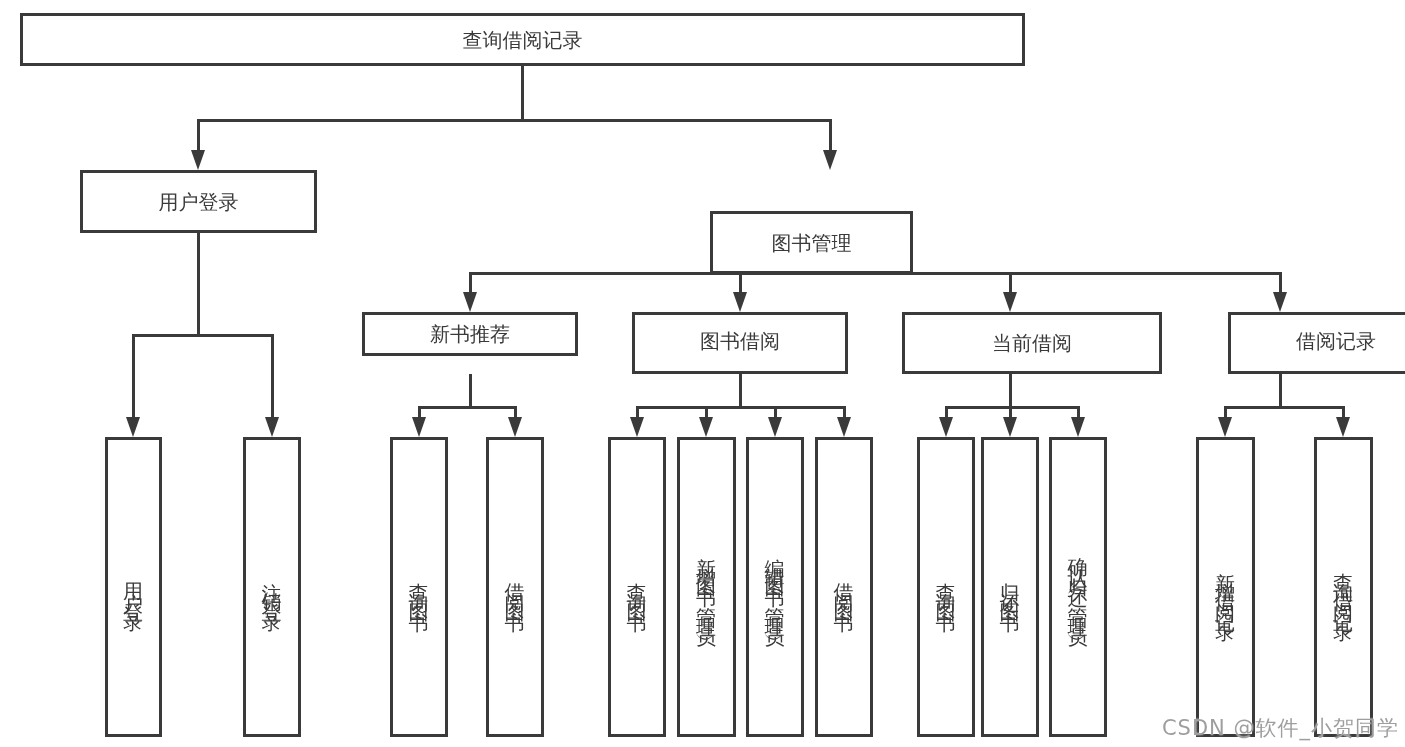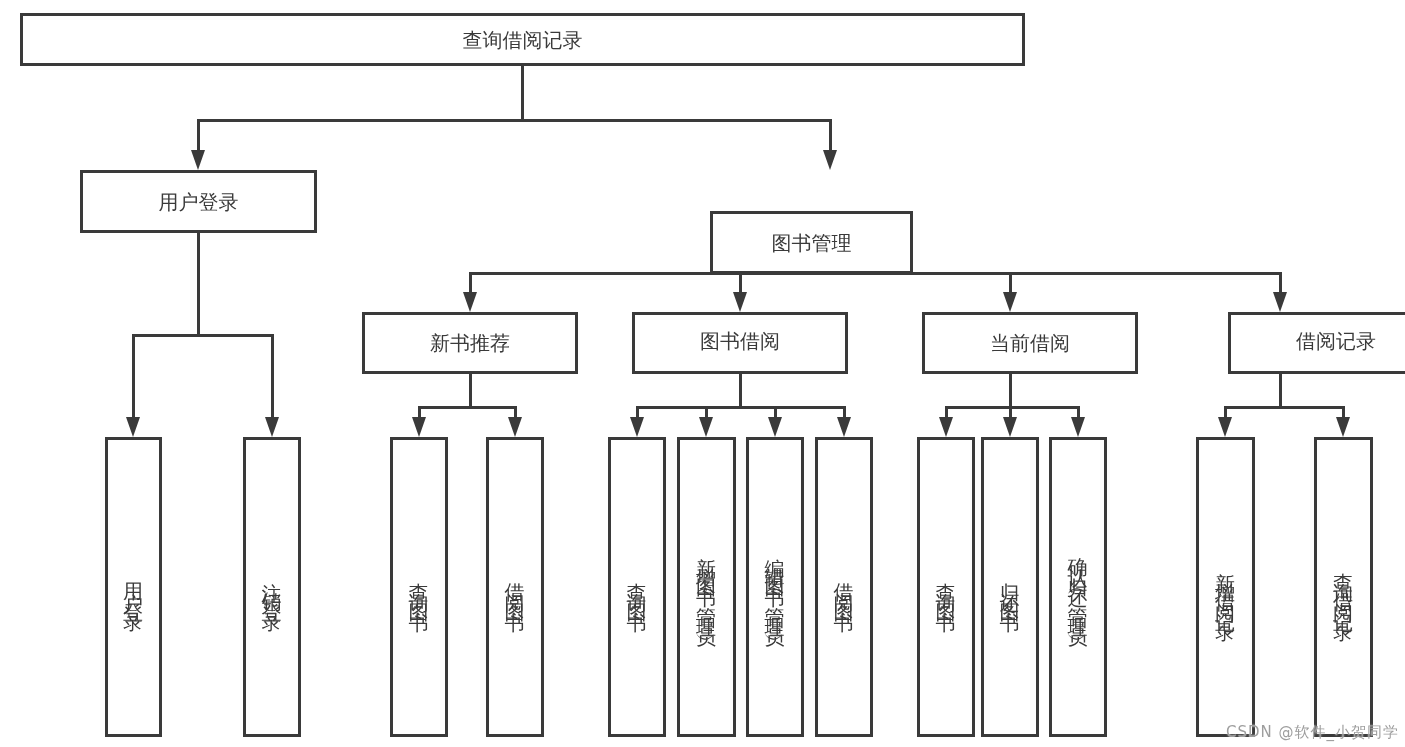--- a/index.html
+++ b/index.html
@@ -36,21 +36,21 @@
     position:absolute;
     width:0;height:0;
     border-left:7px solid transparent;
     border-right:7px solid transparent;
     border-top:20px solid var(--line-color,#3a3a3a);
   }
   .watermark{
     position:absolute;
     right:6px;bottom:5px;
     color:var(--wm-color,#9e9e9e);
-    font-size:15px;
+    font-size:21px;
     letter-spacing:1px;
     text-shadow:0 0 2px #ffffff;
     z-index:5;
   }
 </style>
 </head>
 <body>
 
 <div class="stage" id="stage" style="--line-color: #3a3a3a; --text-color: #3a3a3a; --bg: #ffffff; --wm-color: #9e9e9e;">
 
@@ -108,27 +108,27 @@
     <div class="arrowhead" style="left: 1336px; top: 417px;"></div>
     <div class="node" style="left: 20px; top: 13px; width: 1005px; height: 53px;">
       <span class="label">查询借阅记录</span>
     </div>
     <div class="node" style="left: 80px; top: 170px; width: 237px; height: 63px;">
       <span class="label">用户登录</span>
     </div>
     <div class="node" style="left: 710px; top: 170px; width: 203px; height: 63px; margin-top: 41px;">
       <span class="label">图书管理</span>
     </div>
-    <div class="node" style="left: 362px; top: 312px; width: 216px; height: 62px;">
+    <div class="node" style="left: 362px; top: 312px; width: 216px; height: 44px;">
       <span class="label">新书推荐</span>
     </div>
     <div class="node" style="left: 632px; top: 312px; width: 216px; height: 62px; font-family: Liberation Mono, monospace;">
       <span class="label">图书借阅</span>
     </div>
-    <div class="node" style="left: 902px; top: 312px; width: 216px; height: 62px; margin-left: 20px;">
+    <div class="node" style="left: 902px; top: 312px; width: 260px; height: 62px;">
       <span class="label">当前借阅</span>
     </div>
     <div class="node" style="left: 1228px; top: 312px; width: 216px; height: 62px; font-family: Liberation Mono, monospace;">
       <span class="label">借阅记录</span>
     </div>
     <div class="node vertical" style="left: 105px; top: 437px; width: 57px; height: 300px;">
       <span class="label">用户登录</span>
     </div>
     <div class="node vertical" style="left: 243px; top: 437px; width: 58px; height: 300px;">
       <span class="label">注销登录</span>

